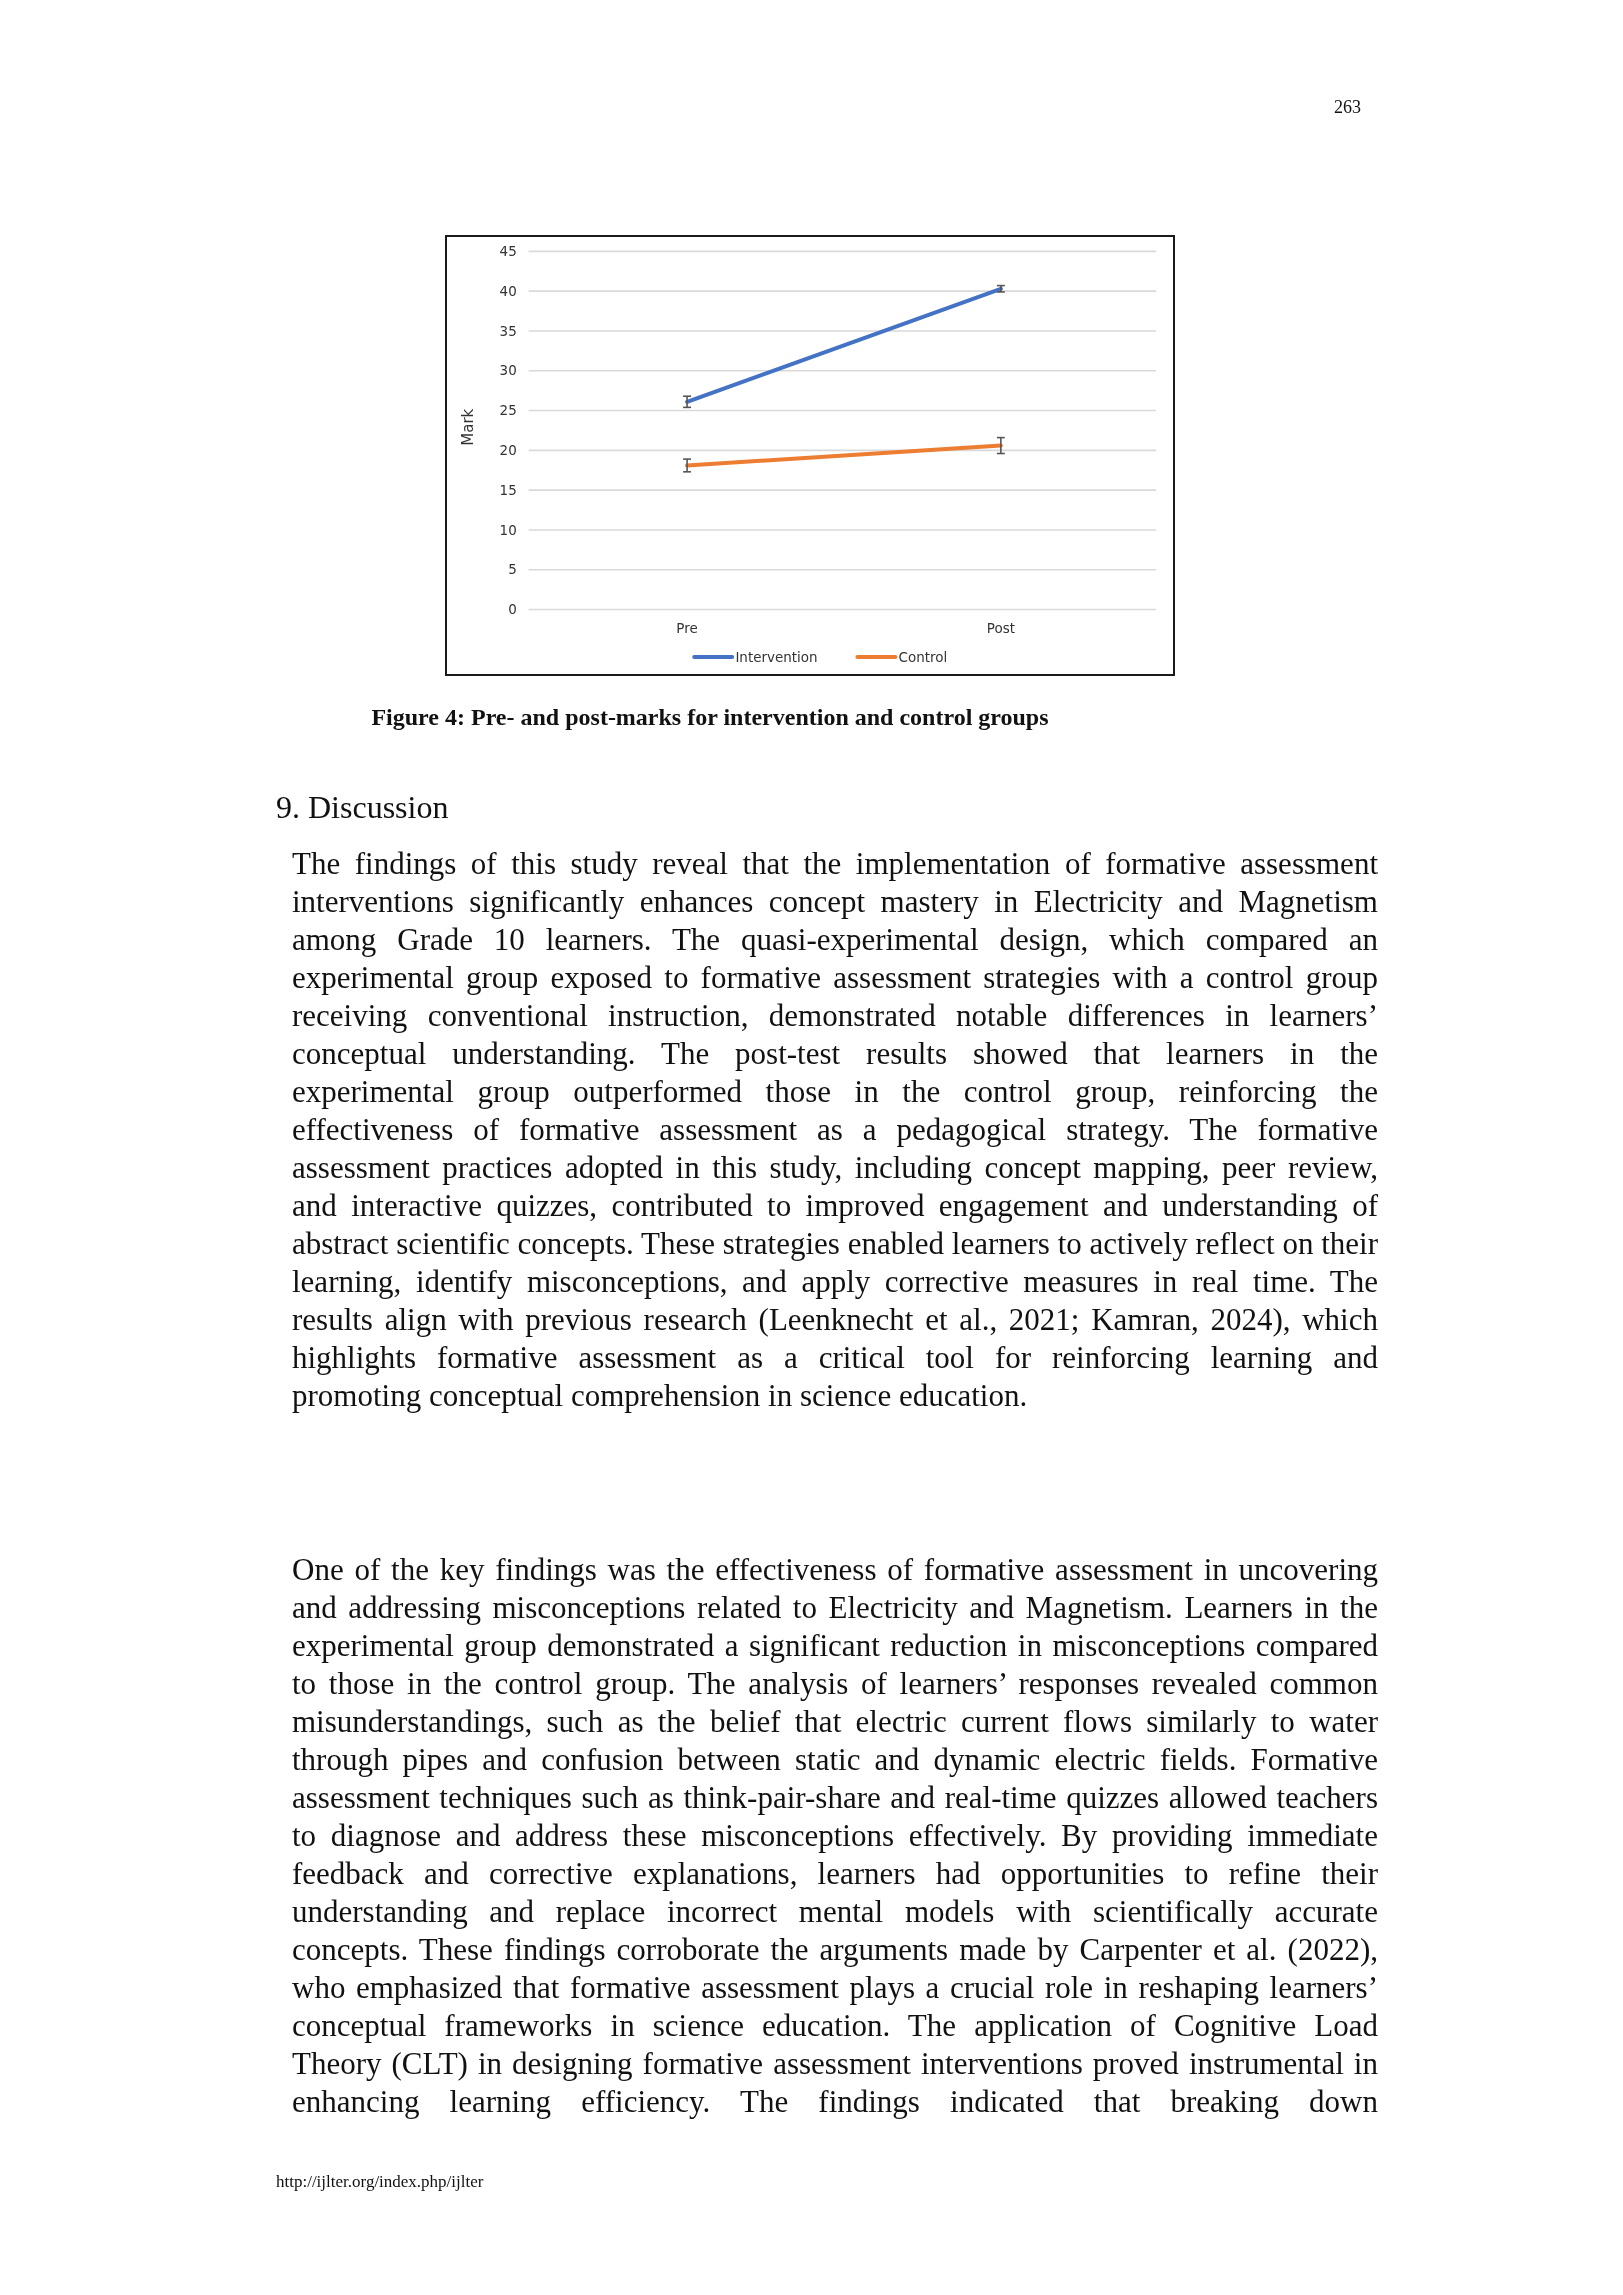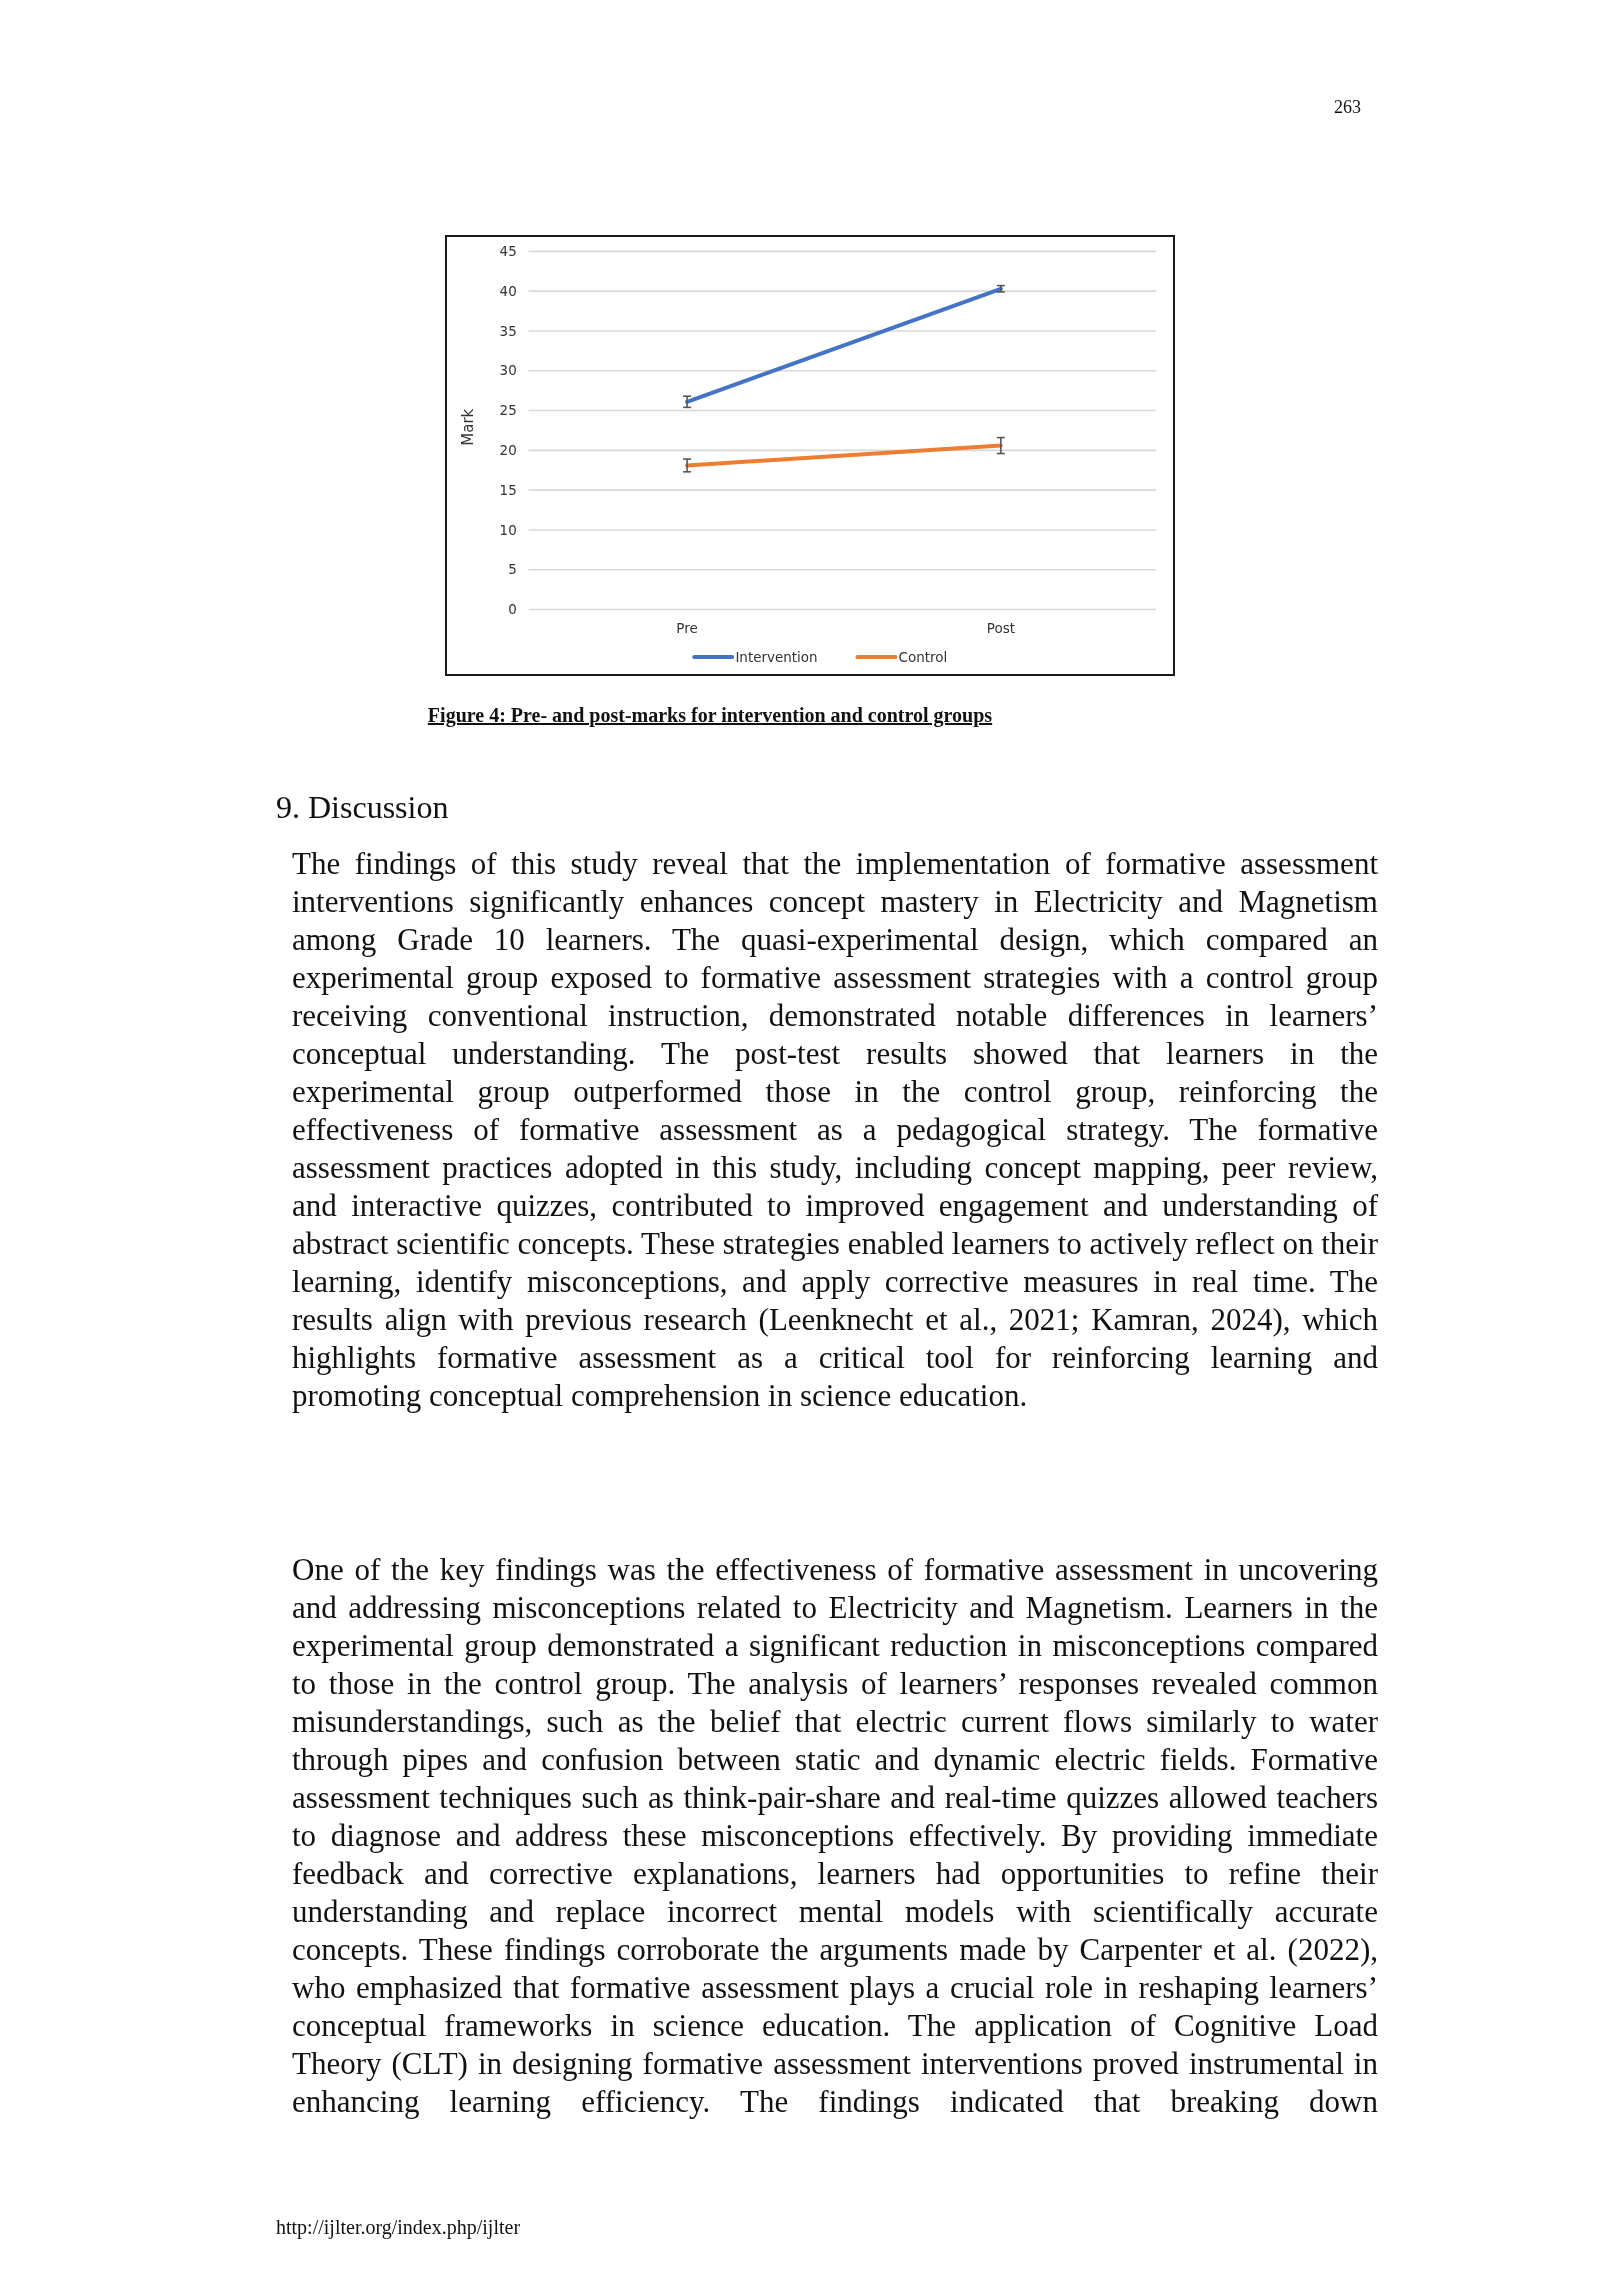--- a/index.html
+++ b/index.html
@@ -4,29 +4,29 @@
 <style>
   html, body { margin: 0; padding: 0; background: #ffffff; }
   body { width: 1623px; height: 2295px; position: relative; overflow: hidden;
          font-family: "DejaVu Serif", "Liberation Serif", serif; color: #111; }
   .page-number { position: absolute; top: 97px; right: 262px; font-size: 18px;
                  font-family: "Liberation Serif", serif; }
   .figure-box { position: absolute; left: 445px; top: 235px; width: 730px; height: 441px;
                 border: 2.4px solid #1a1a1a; background: #fff; box-sizing: border-box; }
   .figure-box svg { position: absolute; left: 0; top: 0; }
   .caption { position: absolute; top: 704px; left: 0; width: 1420px; text-align: center;
-             font-size: 20px; font-weight: bold; font-family: "Liberation Serif", serif; text-decoration: underline; }
+             font-size: 24px; font-weight: bold; font-family: "Liberation Serif", serif; }
   .section { position: absolute; left: 276px; width: 1086px; }
   .heading { top: 789px; font-size: 32px; font-weight: normal; font-family: "Liberation Serif", serif; }
   .para { font-family: "Liberation Serif", serif; font-size: 31px; line-height: 38px;
           text-align: justify; text-align-last: left; margin: 16px; }
   .p1 { top: 829px; }
   .p2 { top: 1535px; }
-  .footer { position: absolute; left: 276px; top: 2172px; font-size: 20px;
-            font-family: "Liberation Serif", serif; margin-top: 44px; }
+  .footer { position: absolute; left: 276px; top: 2172px; font-size: 17px;
+            font-family: "Liberation Serif", serif; }
   .p2-text { text-align-last: justify; }
 </style>
 </head>
 <body>
 
 <div class="page-number">263</div>
 
 <div class="figure-box">
   <svg id="chart-svg" width="725" height="436" xmlns="http://www.w3.org/2000/svg" viewBox="0 0 915 550">
       <line x1="103" x2="895" y1="470" y2="470" stroke="#d9d9d9" stroke-width="2"></line>

